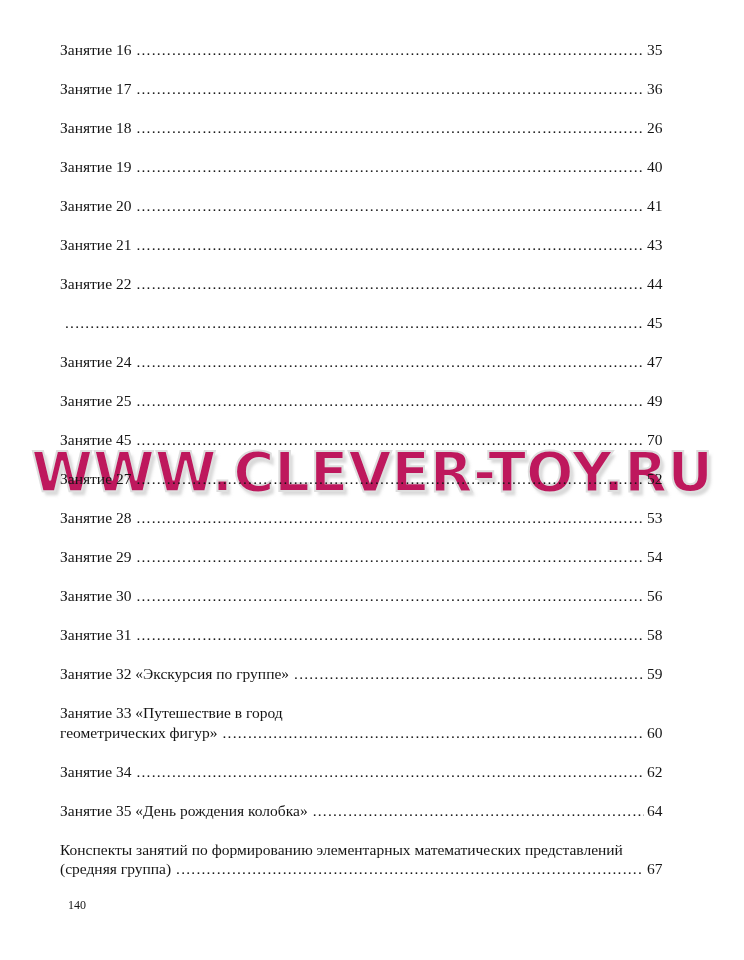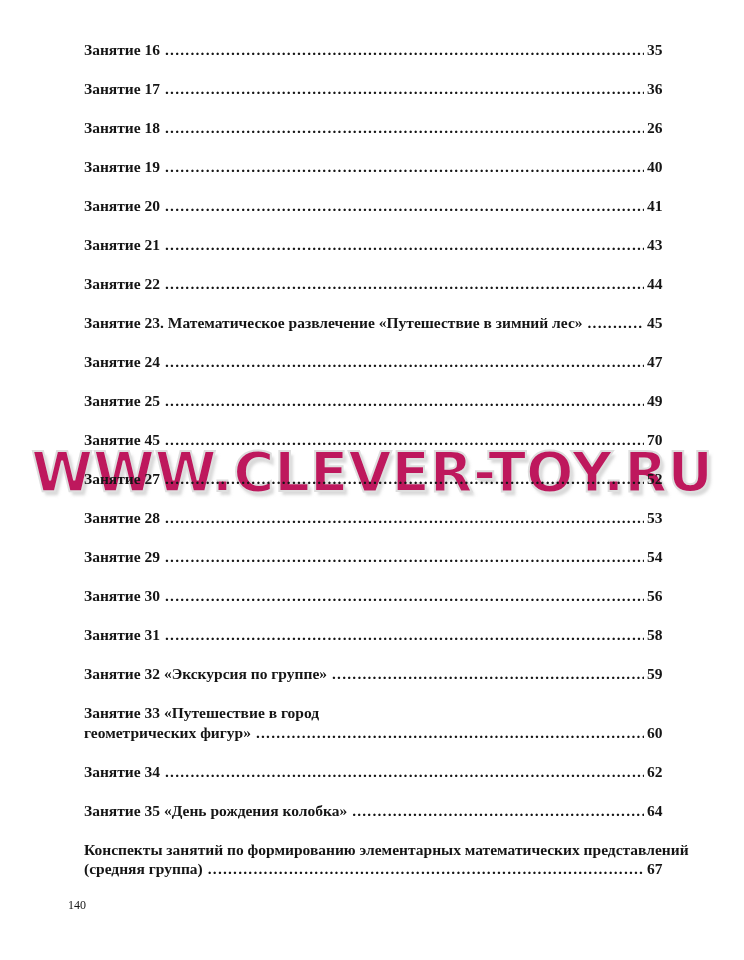--- a/index.html
+++ b/index.html
@@ -28,25 +28,24 @@
     line-height: 64px;
     letter-spacing: 0px;
     color: #be185d;
     -webkit-text-stroke: 2px #dedede;
     text-shadow: 3px 4px 3px rgba(185,185,185,0.55);
     white-space: nowrap;
     user-select: none;
   }
   .content {
     position: absolute;
-    left: 84px;
+    left: 60px;
     right: 77px;
     top: 40px;
     z-index: 1;
-    font-weight: bold;
   }
   .toc-entry {
     font-size: 15.5px;
     line-height: 19.5px;
     margin-bottom: 19.5px;
   }
   .toc-line {
     display: flex;
     align-items: baseline;
   }
@@ -125,21 +124,20 @@
       </div>
       <div class="toc-entry">
         <div class="toc-line">
     <span class="toc-label">Занятие 22</span>
     <span class="leader">............................................................................................................................................................................................................................................................................................................</span>
     <span class="toc-page">44</span>
   </div>
       </div>
       <div class="toc-entry">
         <div class="toc-line">
-    <span class="toc-label">Занятие 23. Математическое развлечение «Путешествие в зимний лес»</span>
     <span class="leader">............................................................................................................................................................................................................................................................................................................</span>
     <span class="toc-page">45</span>
   </div>
       </div>
       <div class="toc-entry">
         <div class="toc-line">
     <span class="toc-label">Занятие 24</span>
     <span class="leader">............................................................................................................................................................................................................................................................................................................</span>
     <span class="toc-page">47</span>
   </div>

